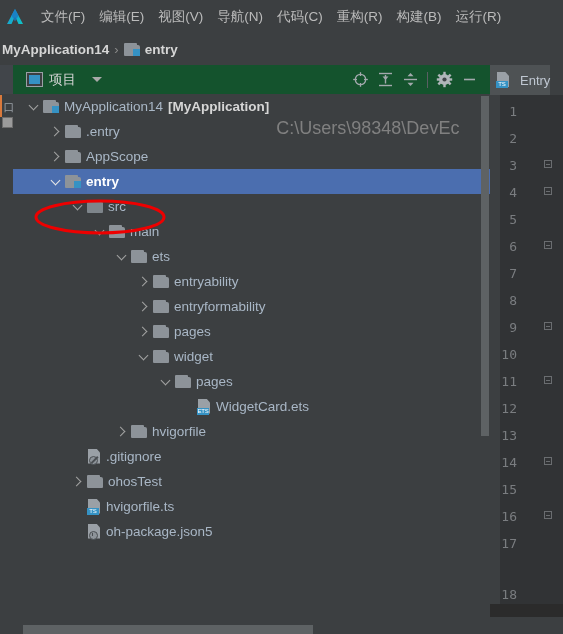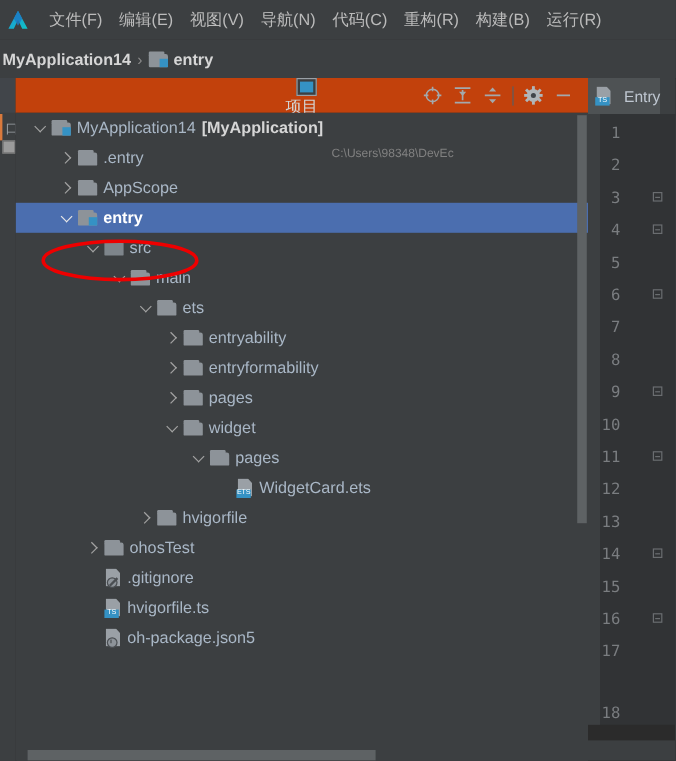--- a/index.html
+++ b/index.html
@@ -96,24 +96,23 @@
 
   
   .toolwin {
     position: absolute; left: 13px; top: 65px;
     width: 477px; height: 569px;
     background: #3c3f41;
   }
   .toolwin-header {
     position: absolute; left: 0; top: 0;
     width: 477px; height: 29px;
-    background: #c2410c;
+    background: #14532d;
     display: flex; align-items: center;
     border-bottom: 1px solid #2b2b2b;
-    flex-direction: column;
   }
   .tw-title-icon {
     width: 17px; height: 15px;
     margin-left: 13px; margin-right: 6px;
     border: 1px solid #9aa0a6;
     background: #3c3f41;
     box-sizing: border-box;
     position: relative;
     flex: none;
   }
@@ -255,21 +254,21 @@
     content: "";
     position: absolute;
     left: -0.5px; top: 2.5px;
     width: 9px; height: 1.5px;
     background: #4a4e52;
     transform: rotate(-45deg);
   }
 
   .rlabel { color: #a9b7c6; font-size: 13.5px; }
   .rlabel.bold { font-weight: bold; color: #d6d6d6; }
-  .rpath { color: #808080; font-size: 10px; margin-left: 7px; margin-top: 43px; }
+  .rpath { color: #808080; font-size: 18px; margin-left: 7px; margin-top: 43px; }
   .row.selected .rlabel { color: #ffffff; }
 
   
   .tree-vscroll {
     position: absolute; right: 0; top: 0;
     width: 10px; height: 540px;
     background: transparent;
   }
   .tree-vthumb {
     position: absolute; right: 1px; top: 2px;
@@ -637,37 +636,37 @@
               <i></i>
             </span>
             <span class="ficon ic-folder" style="position: relative; display: inline-block;">
               <span class="tab"></span>
               <span class="body"></span>
             </span>
             <span class="rlabel">hvigorfile</span>
           </div>
           <div class="row">
             <span style="flex: 0 0 auto; width: 58px;"></span>
-            <span class="twisty collapsed">
-              <i></i>
-            </span>
-            <span class="ficon ic-folder" style="position: relative; display: inline-block;">
-              <span class="tab"></span>
-              <span class="body"></span>
-            </span>
-            <span class="rlabel">ohosTest</span>
-          </div>
-          <div class="row">
-            <span style="flex: 0 0 auto; width: 58px;"></span>
             <span class="twisty none"></span>
             <span class="ficon ic-file" style="position: relative; display: inline-block;">
               <span class="page"></span>
               <span class="git-mark"></span>
             </span>
             <span class="rlabel">.gitignore</span>
+          </div>
+          <div class="row">
+            <span style="flex: 0 0 auto; width: 58px;"></span>
+            <span class="twisty collapsed">
+              <i></i>
+            </span>
+            <span class="ficon ic-folder" style="position: relative; display: inline-block;">
+              <span class="tab"></span>
+              <span class="body"></span>
+            </span>
+            <span class="rlabel">ohosTest</span>
           </div>
           <div class="row">
             <span style="flex: 0 0 auto; width: 58px;"></span>
             <span class="twisty none"></span>
             <span class="ficon ic-file" style="position: relative; display: inline-block;">
               <span class="page"></span>
               <span class="badge">TS</span>
             </span>
             <span class="rlabel">hvigorfile.ts</span>
           </div>

